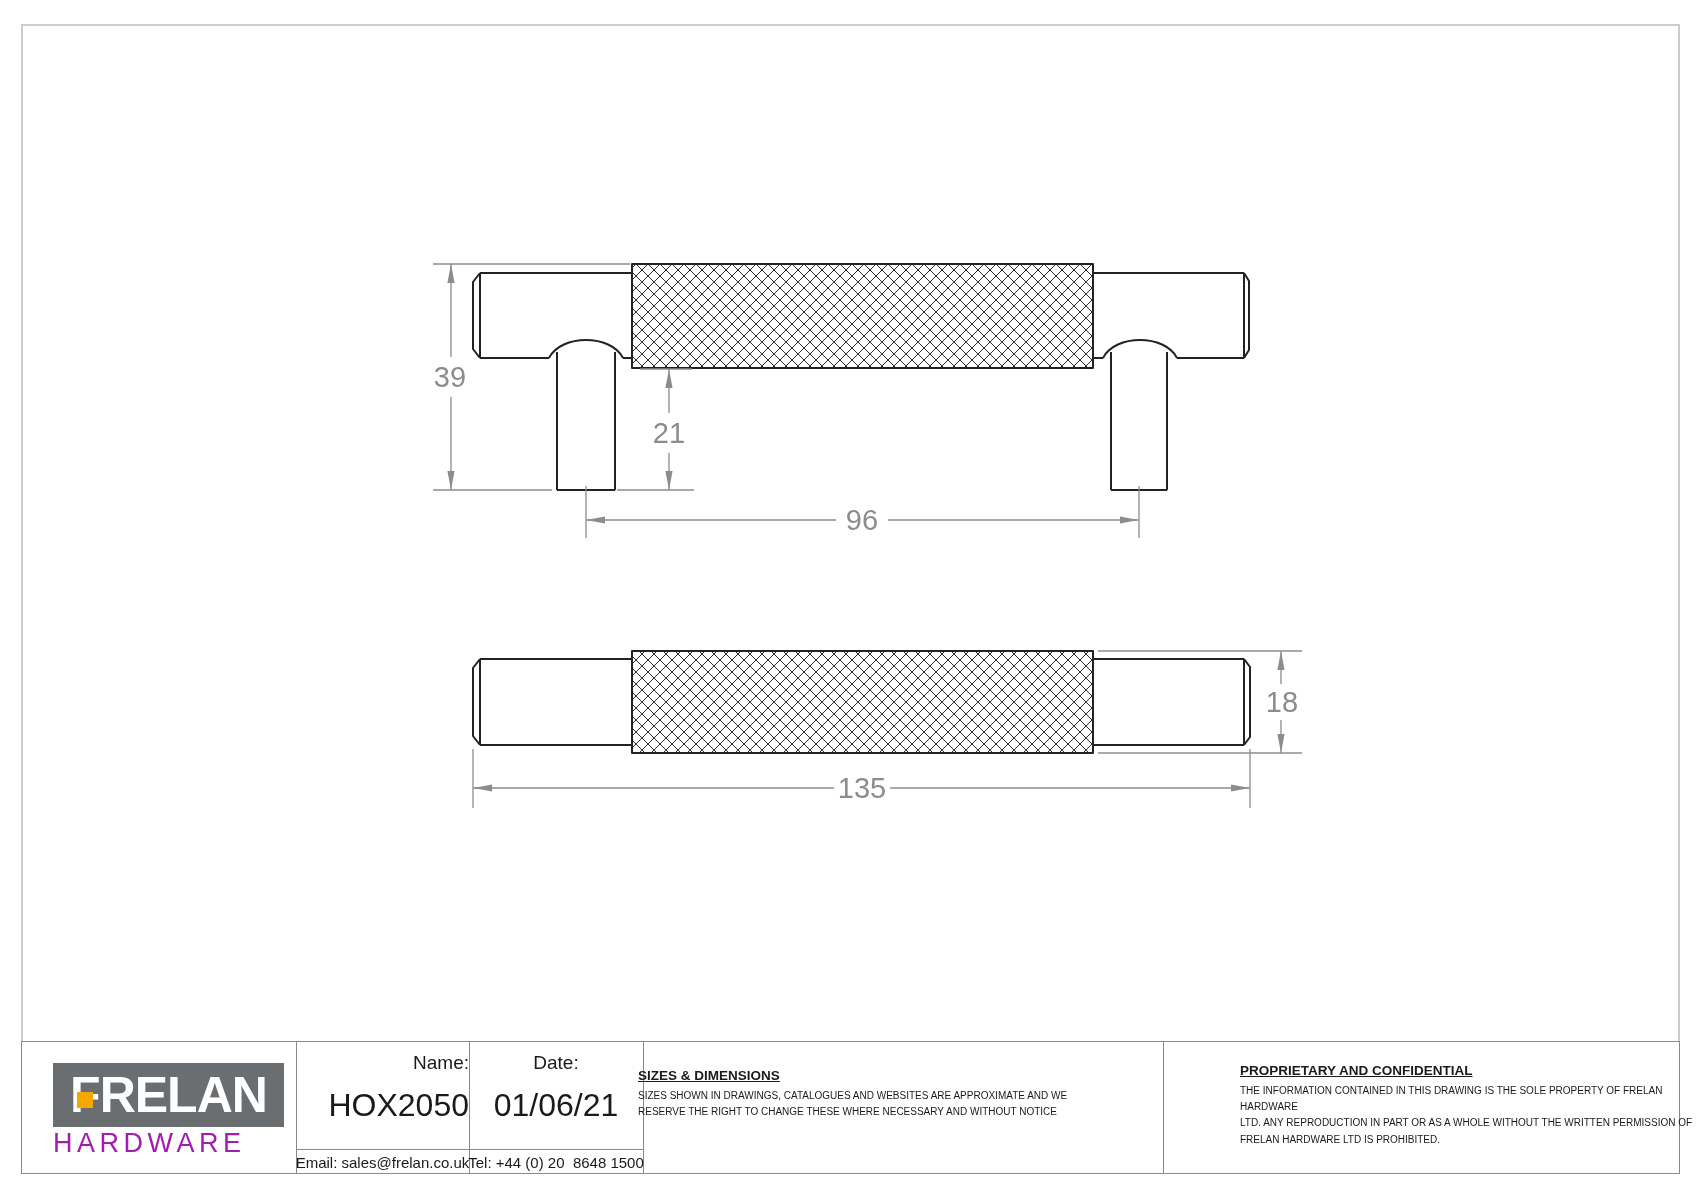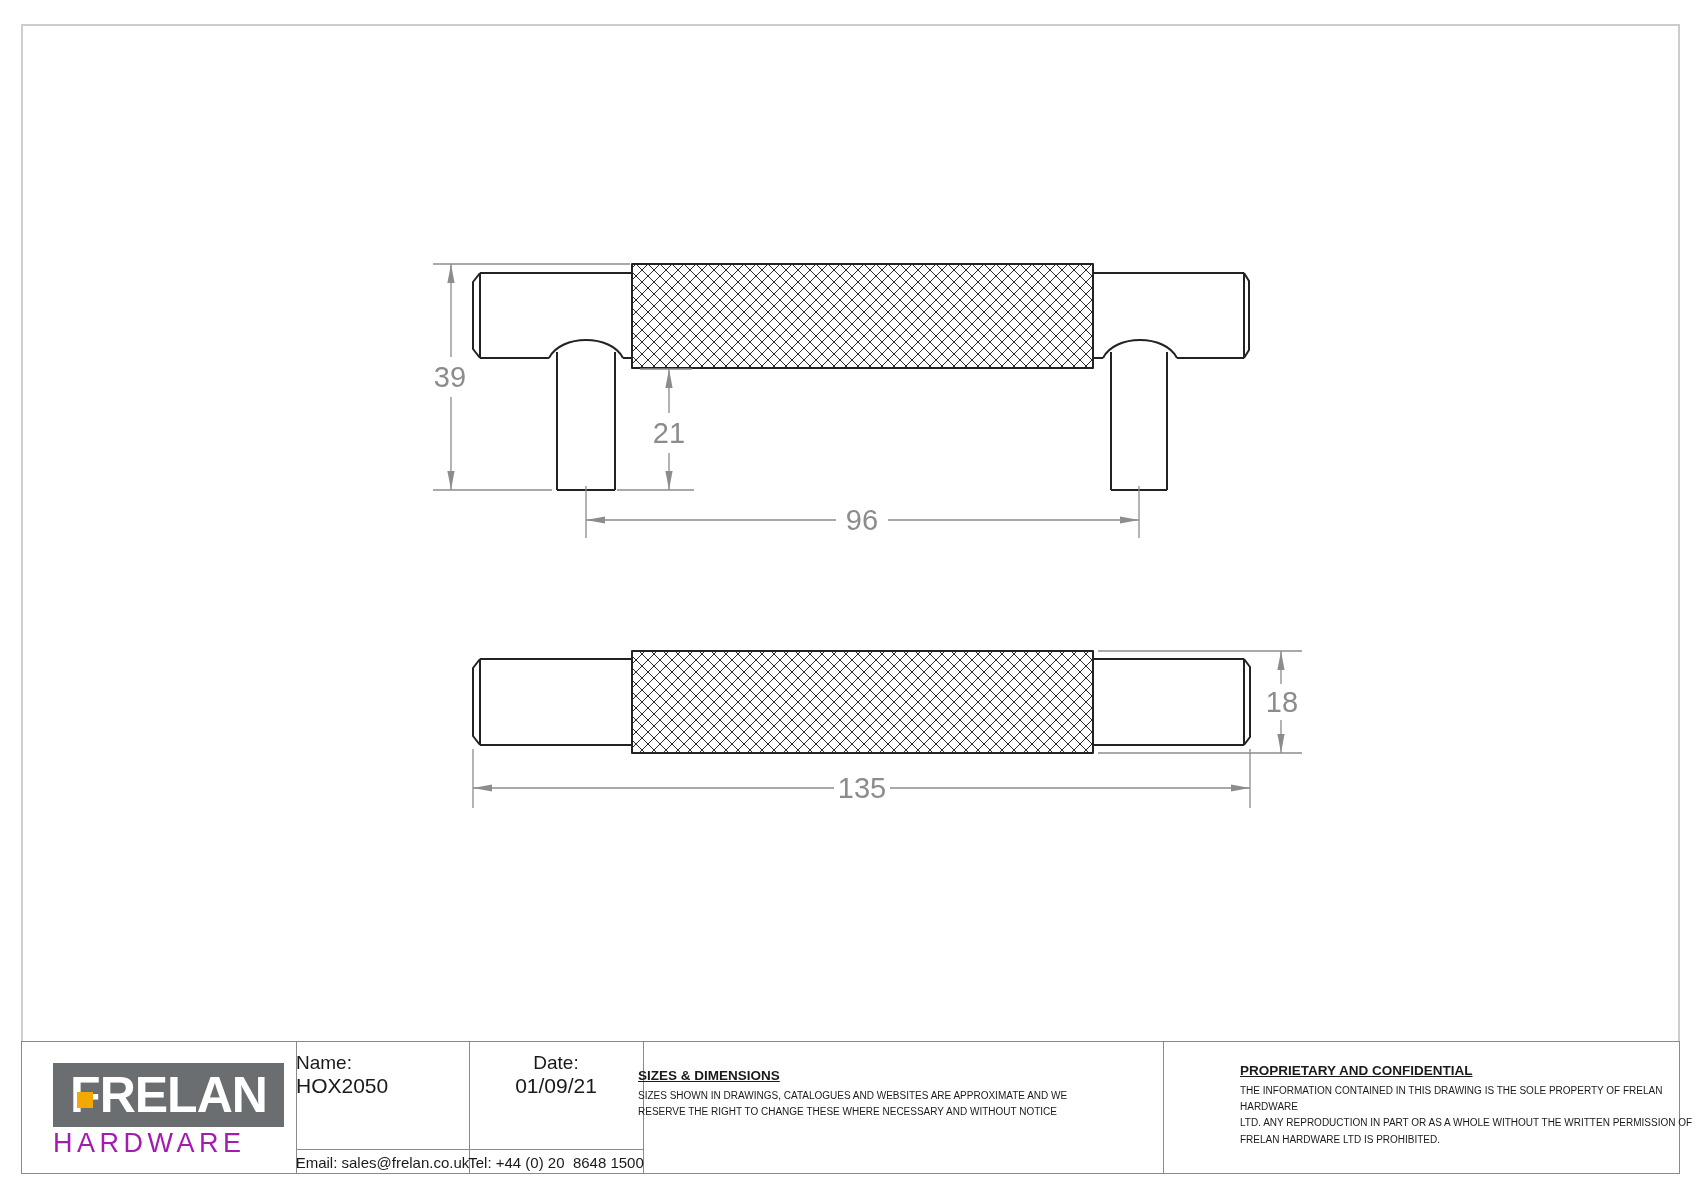--- a/index.html
+++ b/index.html
@@ -13,24 +13,24 @@
   .vline{position:absolute;top:0;bottom:0;width:1px;background:#8a8a8a;}
   .hline-sub{position:absolute;left:274px;width:347px;height:1px;top:107px;background:#8a8a8a;}
   .cell{position:absolute;top:0;box-sizing:border-box;}
 
   .logo-cell{left:0;width:274px;height:100%;}
   .logo-box{position:absolute;left:31px;top:21px;width:231px;height:64px;background:#6a6e70;display:flex;align-items:center;justify-content:center;}
   .logo-text{color:#fff;font-weight:700;font-size:50px;letter-spacing:-1px;line-height:1;}
   .logo-square{position:absolute;left:55px;top:50px;width:16px;height:16px;}
   .logo-sub{position:absolute;left:31px;top:88px;font-size:27px;letter-spacing:4.5px;color:#a21caf;line-height:1;}
 
-  .name-cell{left:274px;width:173px;height:107px;text-align:left;}
+  .name-cell{left:274px;width:173px;height:107px;text-align:right;}
   .date-cell{left:447px;width:174px;height:107px;text-align:center;}
   .cell-label{margin-top:10px;font-size:19px;}
-  .cell-value{font-size:21px;}
+  .cell-value{margin-top:13px;font-size:32px;}
   .contact-cell{position:absolute;top:107px;height:26px;display:flex;align-items:center;justify-content:center;font-size:15px;white-space:pre;}
   .email-cell{left:274px;width:173px;}
   .tel-cell{left:447px;width:174px;}
 
   .sizes-cell{left:588px;width:520px;height:100%;padding:26px 0 0 28px;}
   .prop-cell{left:1192px;width:517px;height:100%;padding:21px 0 0 26px;}
   .small-heading{font-size:13.5px;font-weight:700;text-decoration:underline;margin-bottom:5px;}
   .small-body{font-size:10px;line-height:1.62;}
   .sizes-cell .small-body{width:452px;}
   .prop-cell .small-body{width:478px;}
@@ -140,21 +140,21 @@
       <div class="logo-sub">HARDWARE</div>
     </div>
 
     <div class="cell name-cell">
       <div class="cell-label">Name:</div>
       <div class="cell-value">HOX2050</div>
     </div>
 
     <div class="cell date-cell">
       <div class="cell-label">Date:</div>
-      <div class="cell-value">01/09/21</div>
+      <div class="cell-value">01/06/21</div>
     </div>
 
     <div class="contact-cell email-cell">Email: sales@frelan.co.uk</div>
     <div class="contact-cell tel-cell">Tel: +44 (0) 20  8648 1500</div>
 
     <div class="cell sizes-cell">
       <div class="small-heading">SIZES &amp; DIMENSIONS</div>
       <div class="small-body">SIZES SHOWN IN DRAWINGS, CATALOGUES AND WEBSITES ARE APPROXIMATE AND WE RESERVE THE RIGHT TO CHANGE THESE WHERE NECESSARY AND WITHOUT NOTICE</div>
     </div>
 

